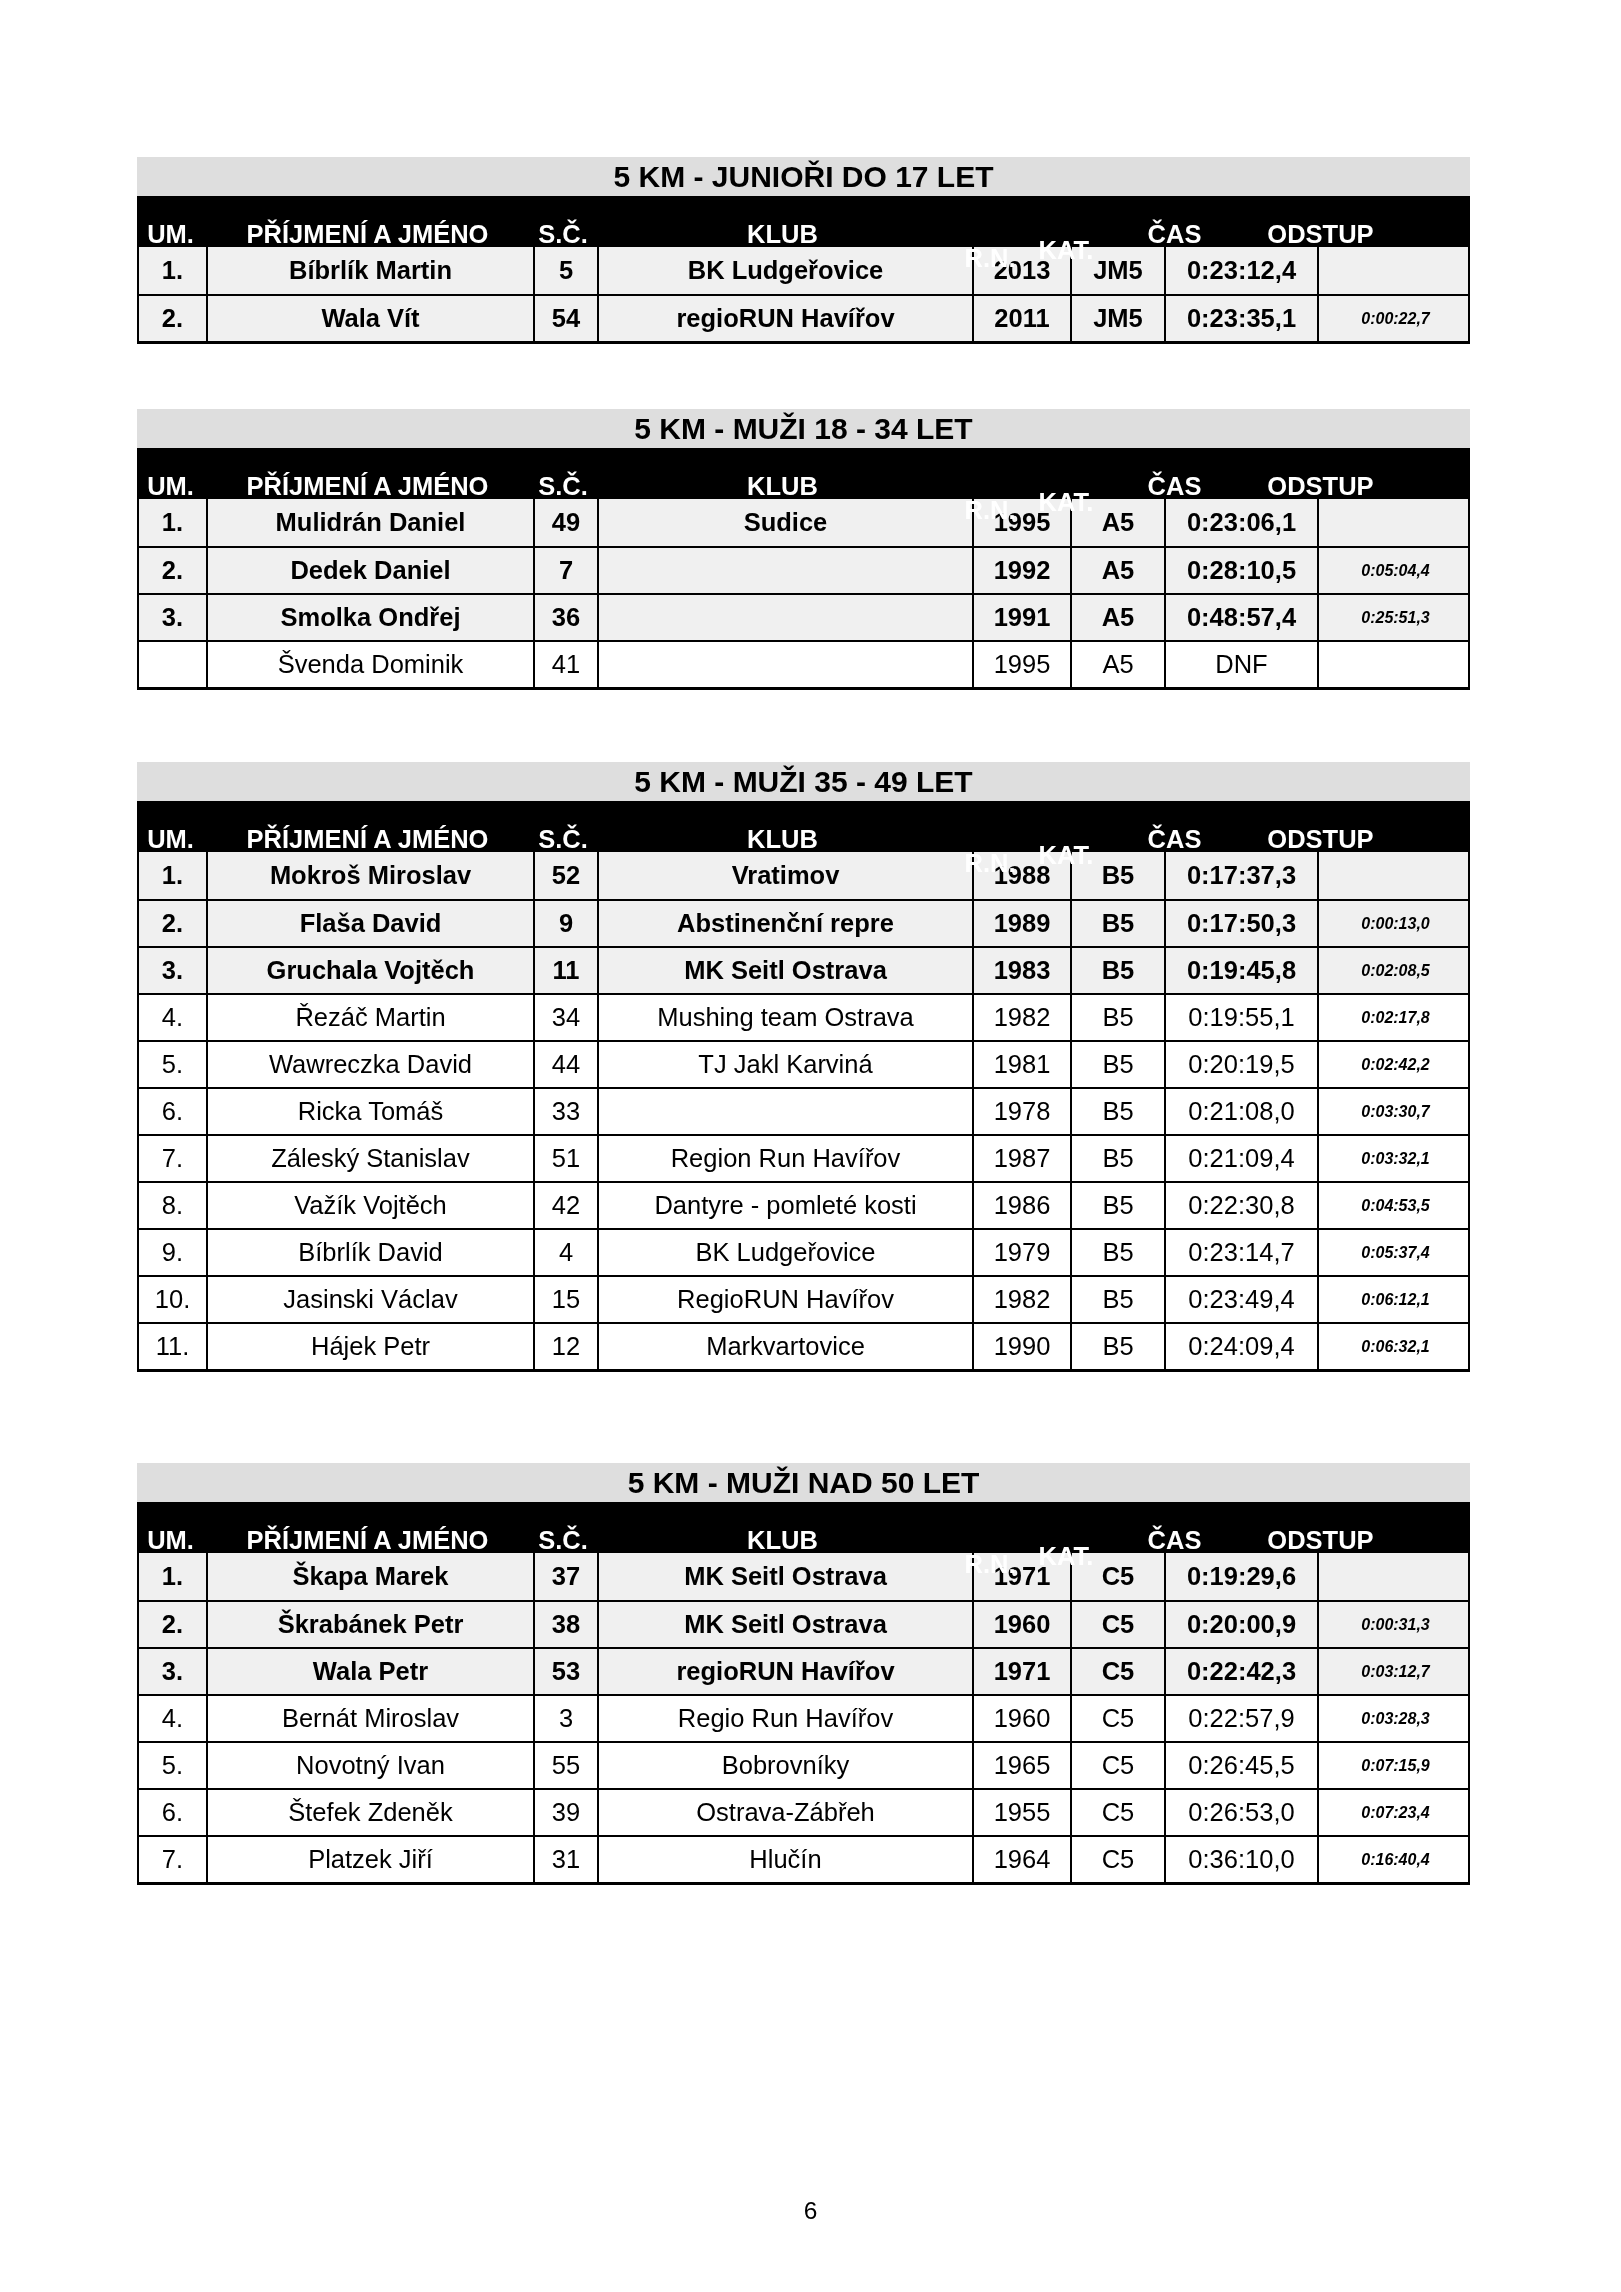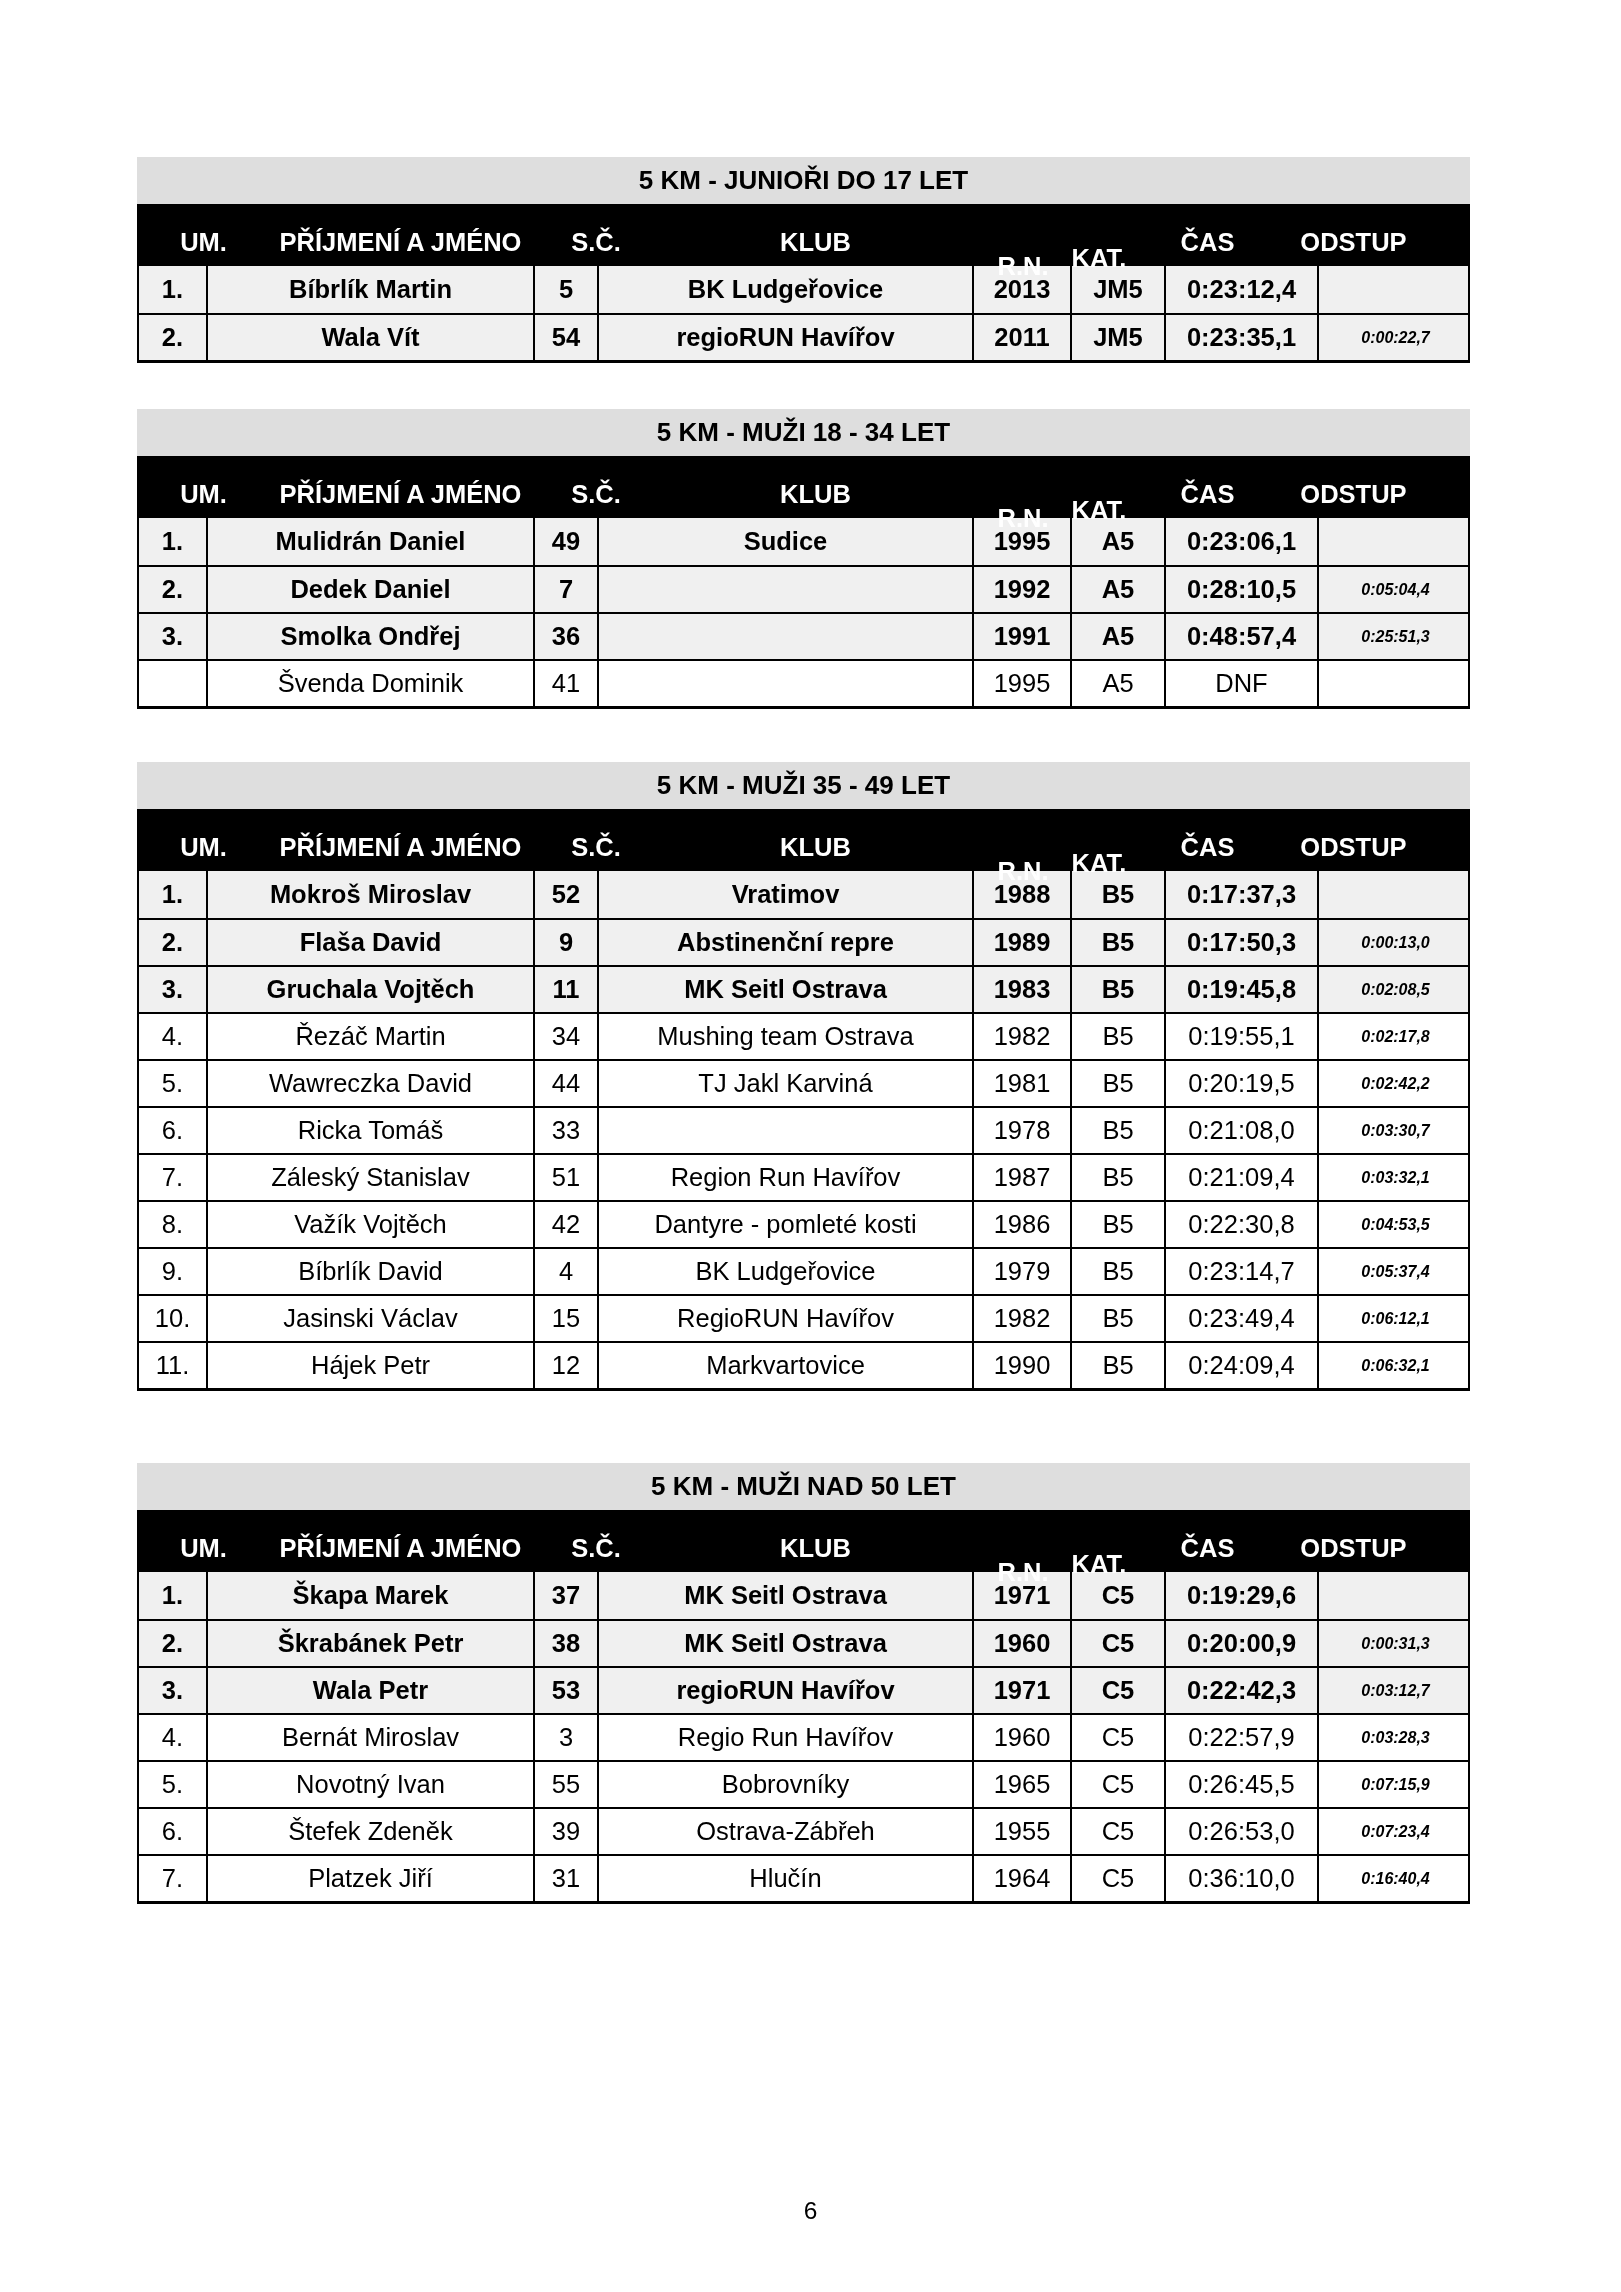--- a/index.html
+++ b/index.html
@@ -16,28 +16,28 @@
   body{
     width:1621px;height:2293px;position:relative;
     font-family:"Liberation Sans", sans-serif;
     color:var(--text);
   }
   .page{position:absolute;inset:0;width:1621px;height:2293px;background:#fff;}
 
   .race-table{position:absolute;left:137px;width:1333px;}
 
   .table-title{
-    height:47px;background:var(--title-bar-bg);
+    height:39px;background:var(--title-bar-bg);
     display:flex;align-items:center;justify-content:center;
-    font-weight:bold;font-size:26px;letter-spacing:0px;
+    font-weight:bold;font-size:30px;letter-spacing:0px;
   }
   .table-header{
-    height:62px;background:var(--header-bg);color:var(--header-text);
+    height:51px;background:var(--header-bg);color:var(--header-text);
     display:grid;grid-template-columns:67px 327px 64px 375px 98px 94px 153px 155px;
-    font-weight:bold;font-size:25.5px;padding-left:33px;
+    font-weight:bold;font-size:25.5px;
   }
   .hcell{display:flex;align-items:center;justify-content:center;white-space:nowrap;}
   
   .table-header .hcell:nth-child(5){transform:translateX(-29px);margin-top:48px;}
   .table-header .hcell:nth-child(6){transform:translateX(-49px);margin-top:32px;}
   .table-header .hcell:nth-child(7){transform:translateX(-64px);}
   .table-header .hcell:nth-child(8){transform:translateX(-72px);}
 
   .table-rows{border-bottom:3.9px solid var(--border);}
   .trow{

